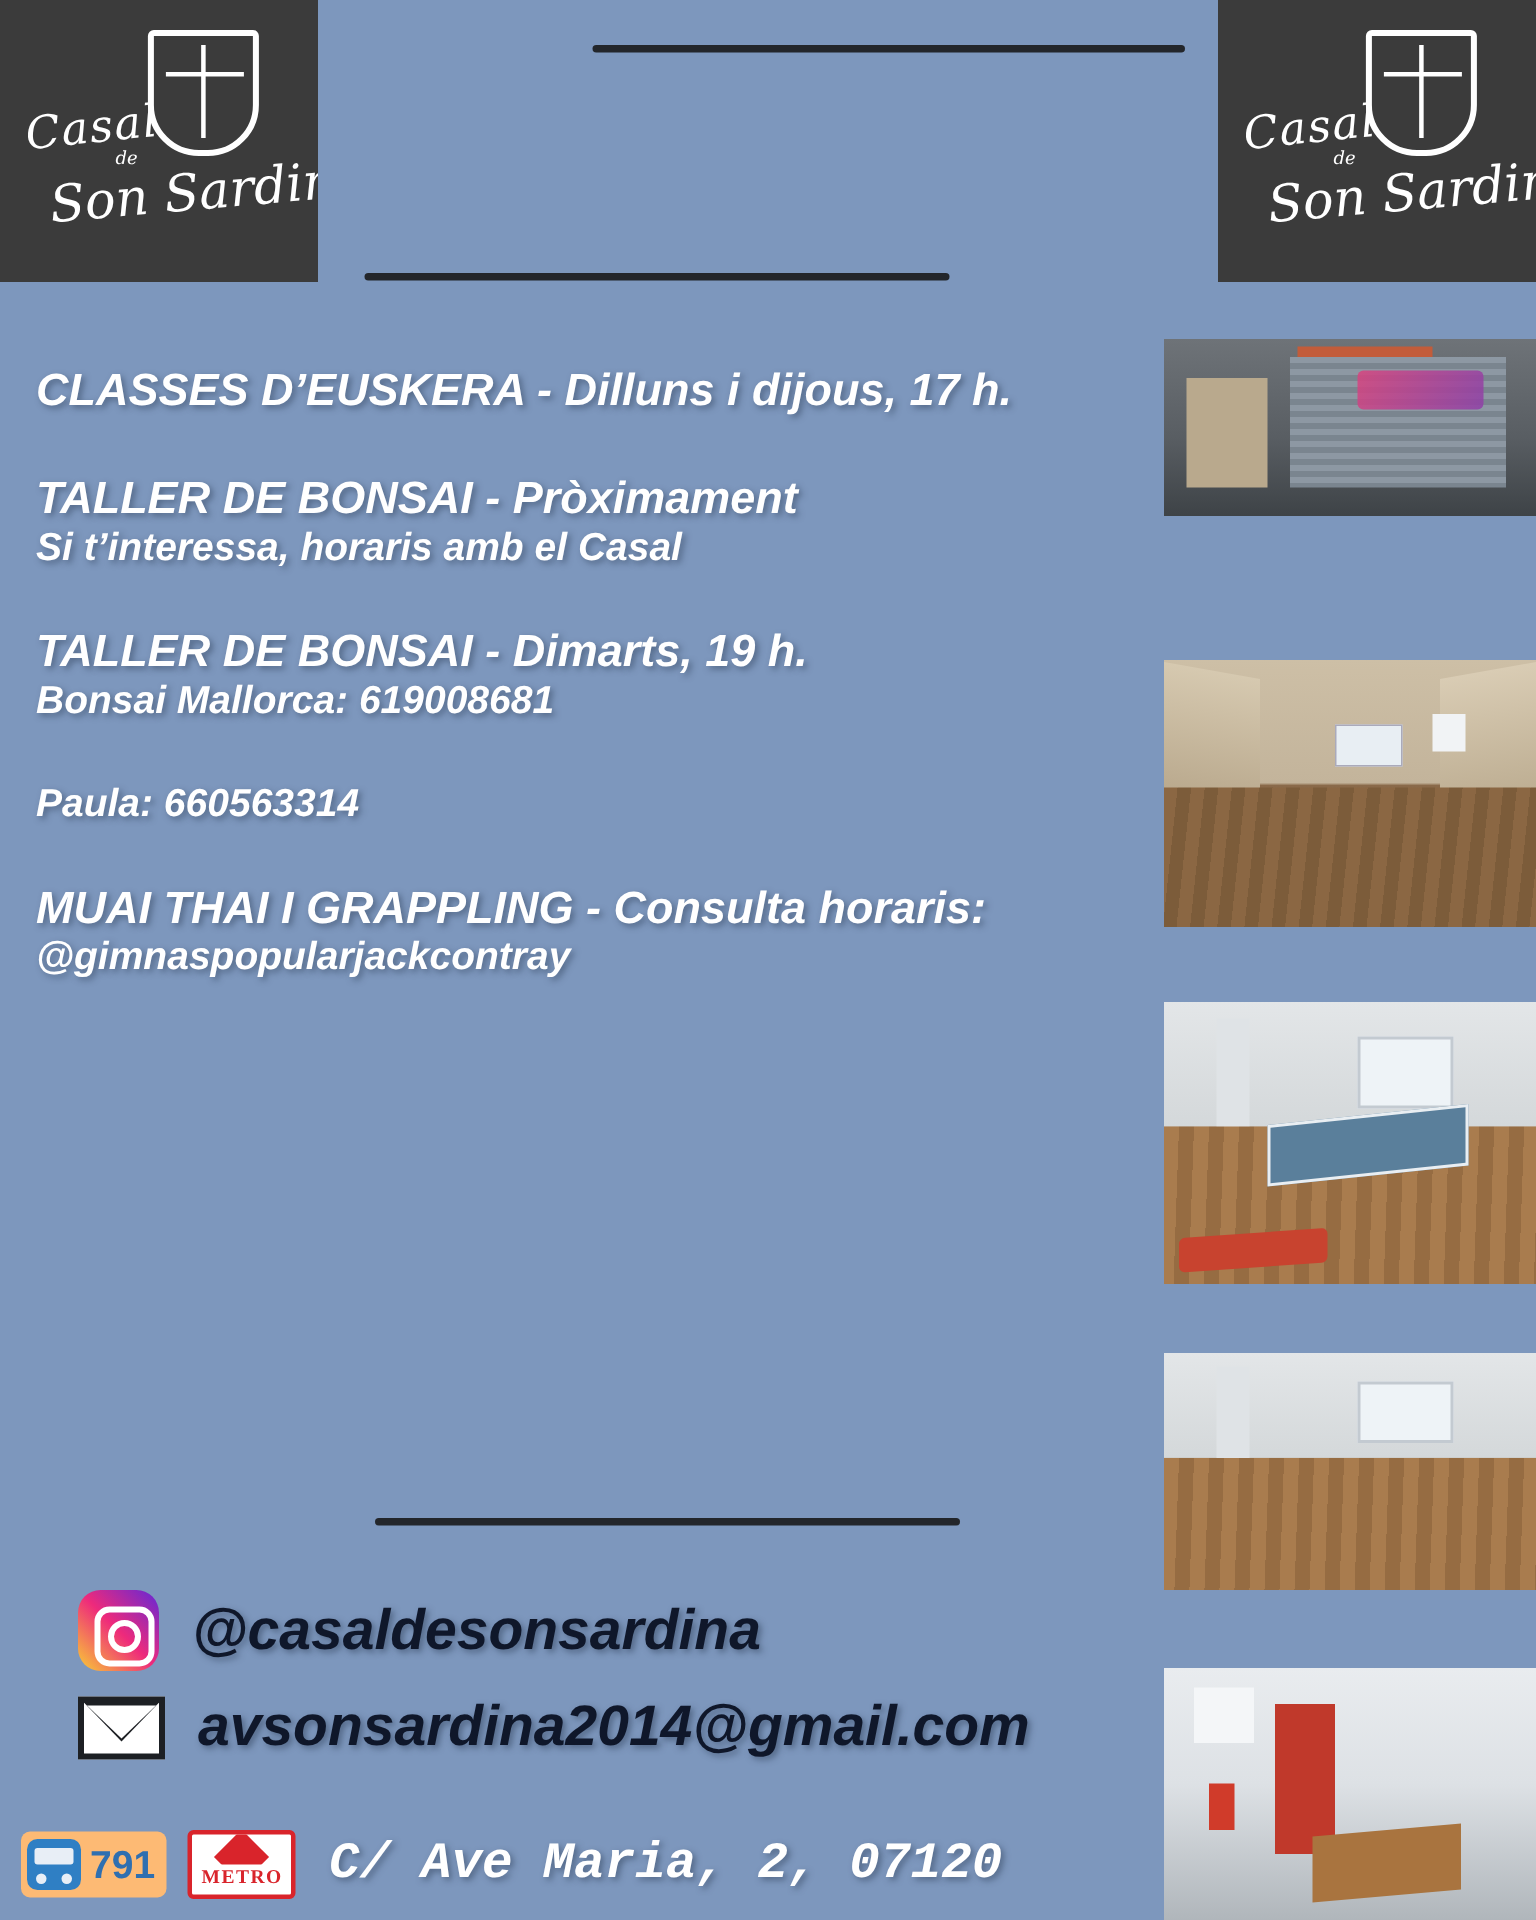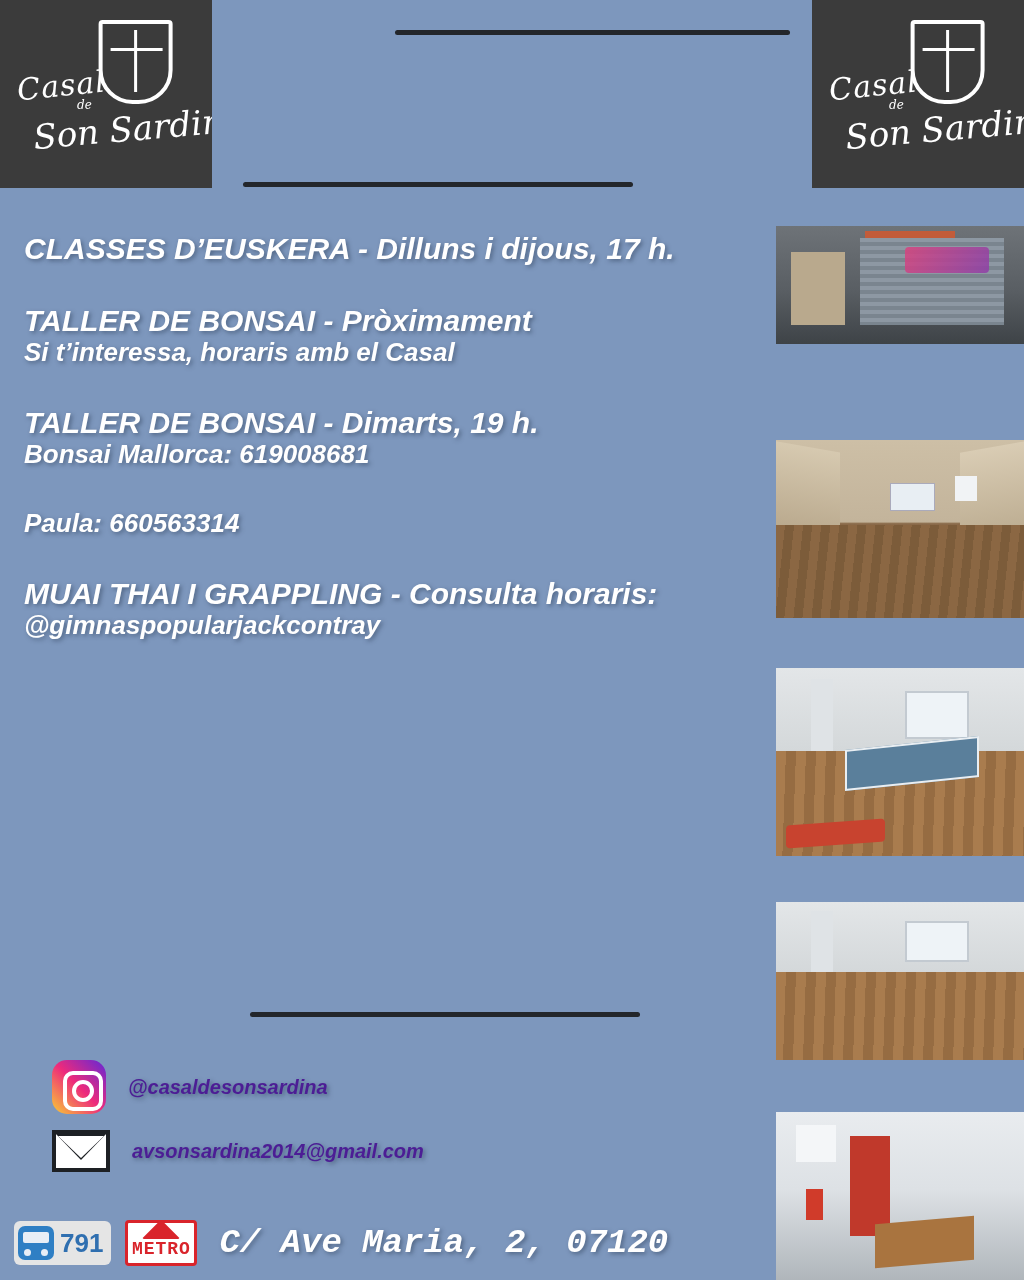--- a/index.html
+++ b/index.html
@@ -112,21 +112,21 @@
   }
   .rule.top { left: 395px; top: 30px; width: 395px; }
   .rule.bottom { left: 243px; top: 182px; width: 390px; }
 
   
   .activities {
     position: absolute;
     left: 24px; top: 232px;
     width: 880px;
   }
-  .activity { margin-bottom: 38px; }
+  .activity { margin-bottom: 38px; margin-top: 12px; }
   .act-title {
     font-family: "Liberation Sans", sans-serif;
     font-weight: bold;
     font-style: italic;
     font-size: 30px;
     color: #ffffff;
     text-shadow: 2px 2px 4px rgba(40,55,80,0.5);
     line-height: 1.12;
     white-space: nowrap;
   }
@@ -307,36 +307,36 @@
     position: absolute; left: 2px; top: 2px;
     width: 0; height: 0;
     border-left: 23px solid transparent;
     border-right: 23px solid transparent;
     border-top: 22px solid #ffffff;
   }
   .contact-text {
     font-family: "Liberation Sans", sans-serif;
     font-weight: bold;
     font-style: italic;
-    font-size: 20px;
-    color: #4c1d95;
+    font-size: 38px;
+    color: #0f172a;
     text-shadow: 2px 2px 4px rgba(40,55,80,0.5);
     margin-left: 22px;
     white-space: nowrap;
   }
 
   
   .footer {
     position: absolute;
     left: 14px; bottom: 14px;
     display: flex; align-items: center;
   }
   .bus-badge {
     display: flex; align-items: center;
-    background: #e5e5e5;
+    background: #fdba74;
     border-radius: 6px;
     padding: 3px 8px 3px 4px;
     height: 44px;
   }
   .bus-icon {
     width: 36px; height: 34px;
     background: #2f7fc4;
     border-radius: 7px;
     position: relative;
     margin-right: 6px;
@@ -376,23 +376,23 @@
   .metro-diamond {
     position: absolute;
     top: 2px;
     width: 26px; height: 26px;
     background: #d9242b;
     transform: rotate(45deg);
   }
   .metro-word {
     position: absolute;
     bottom: 4px;
-    font-family: Liberation Mono, monospace;
-    font-weight: bold;
-    font-size: 18px;
+    font-family: Liberation Serif, serif;
+    font-weight: bold;
+    font-size: 13px;
     color: #d9242b;
     letter-spacing: 1px;
     background: #fff;
     padding: 0 3px;
   }
   .address {
     margin-left: 22px;
     font-family: Liberation Mono, monospace;
     font-weight: bold;
     font-style: italic;

